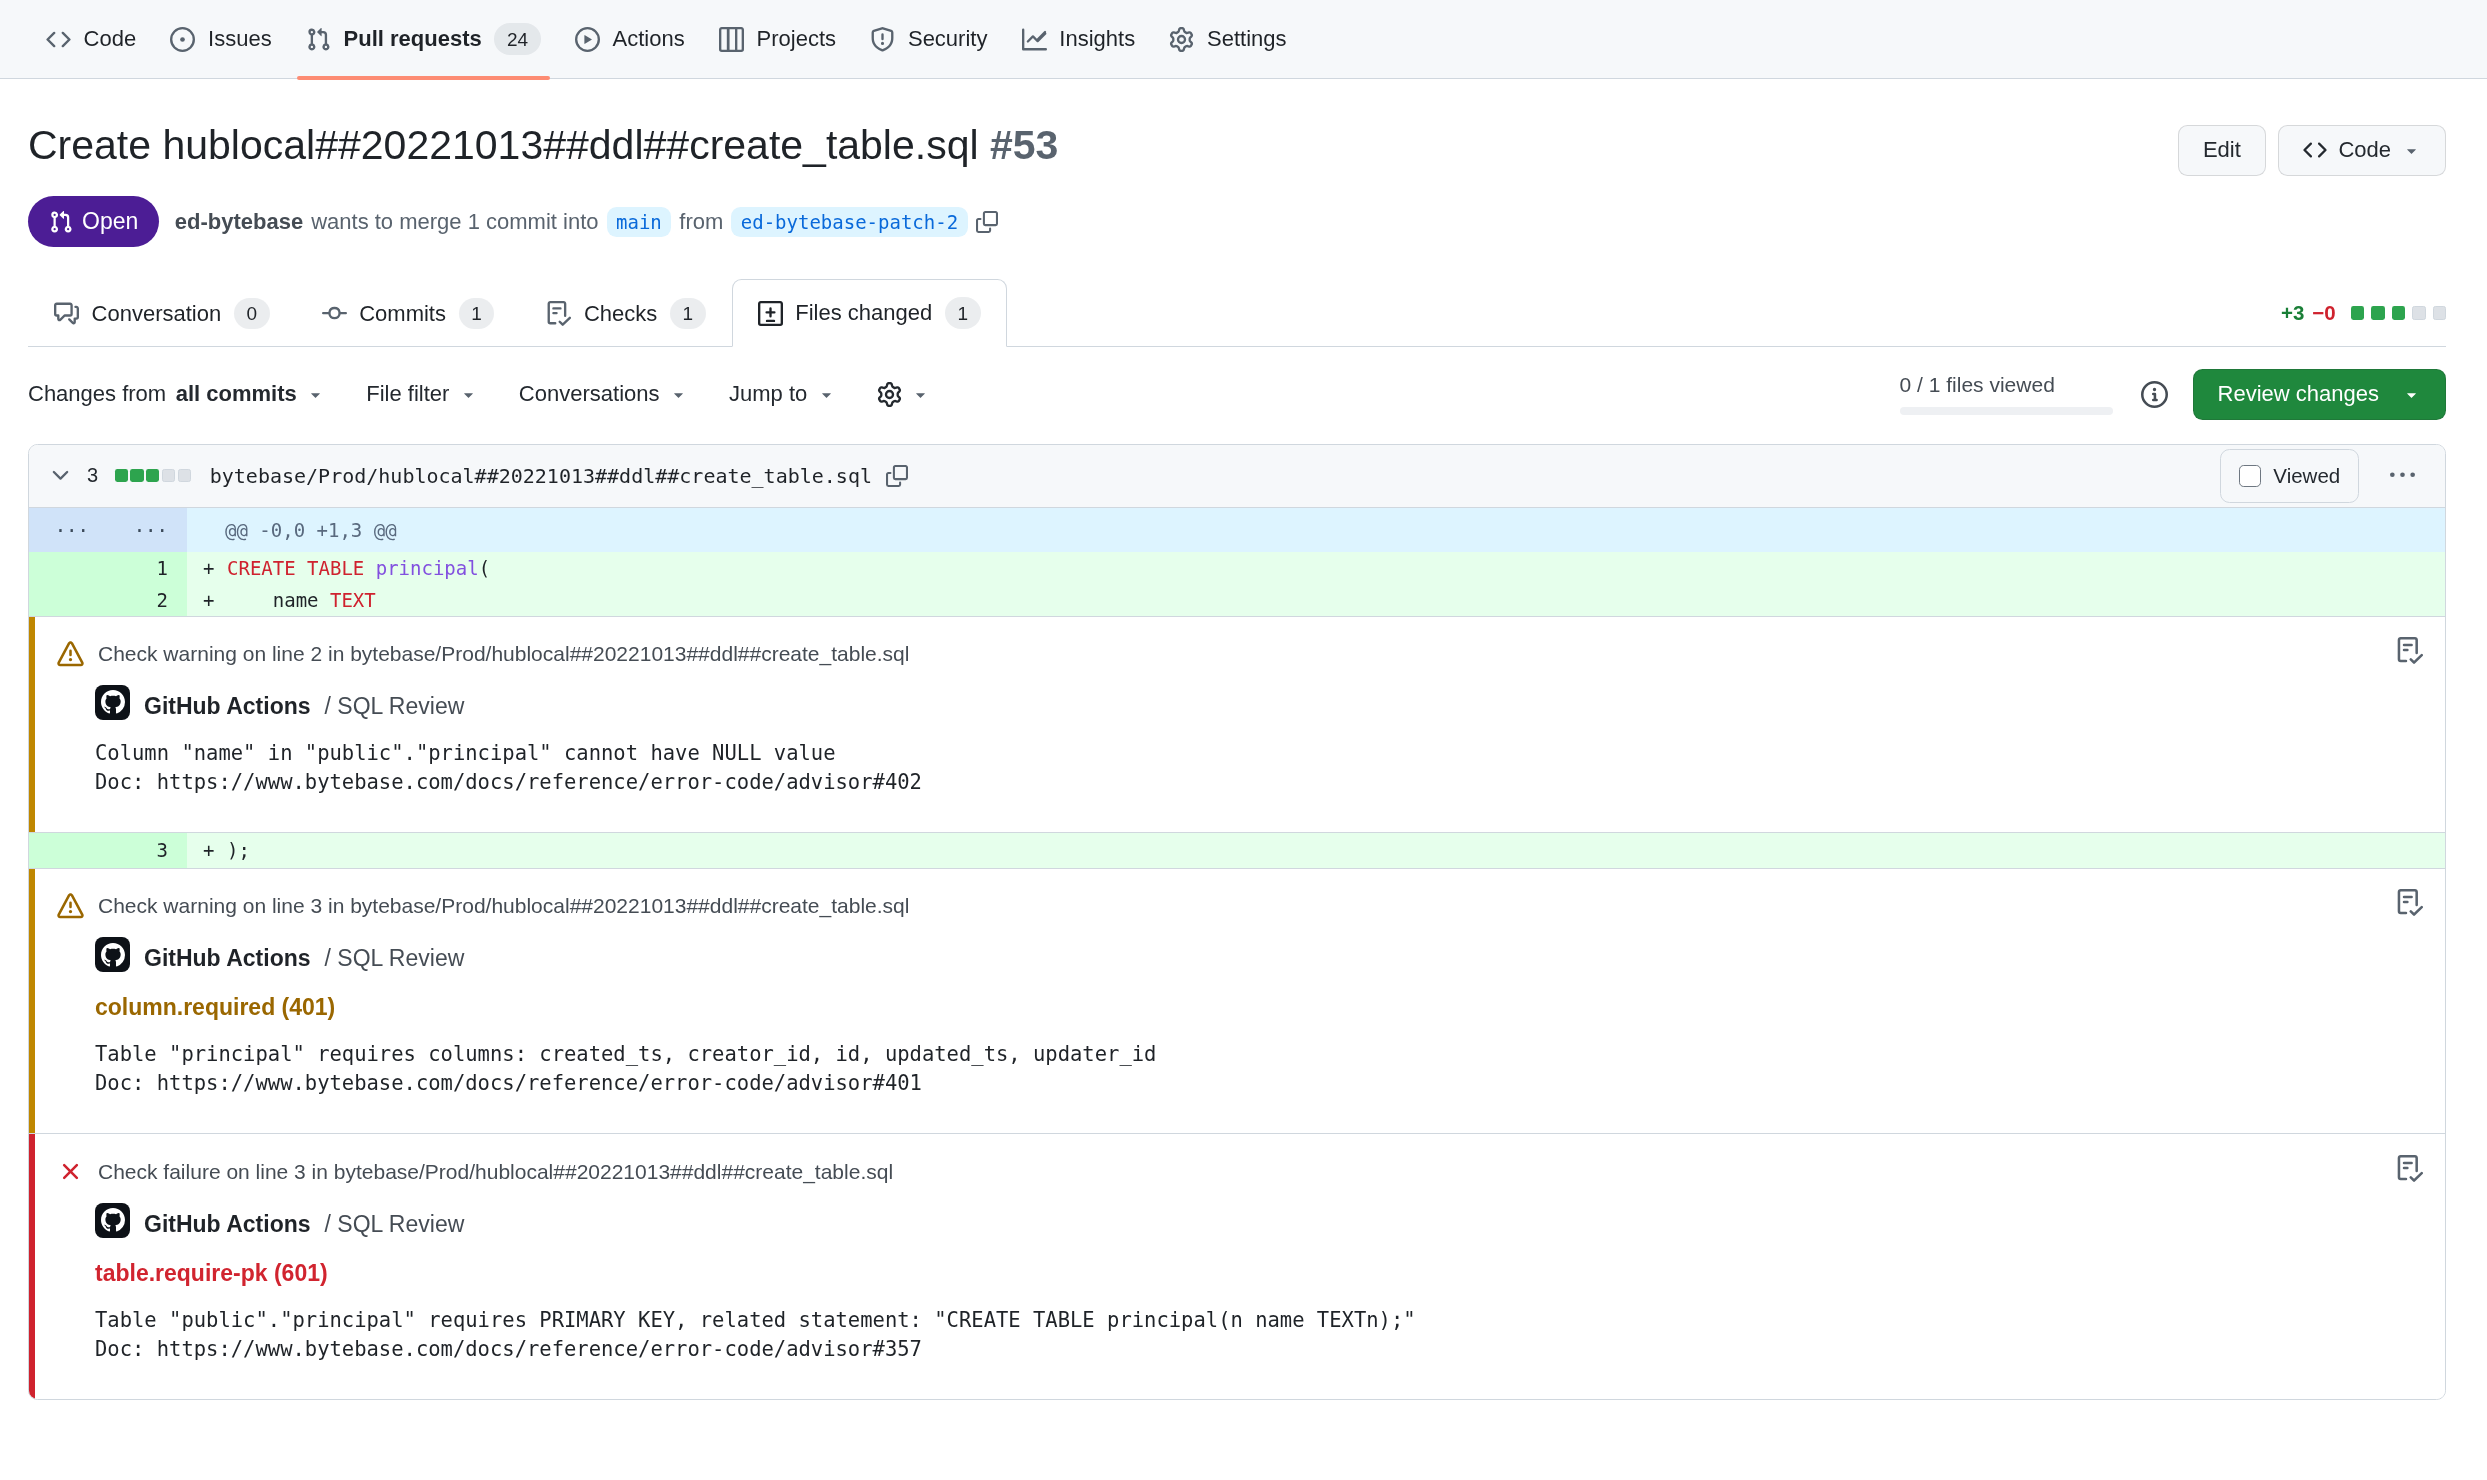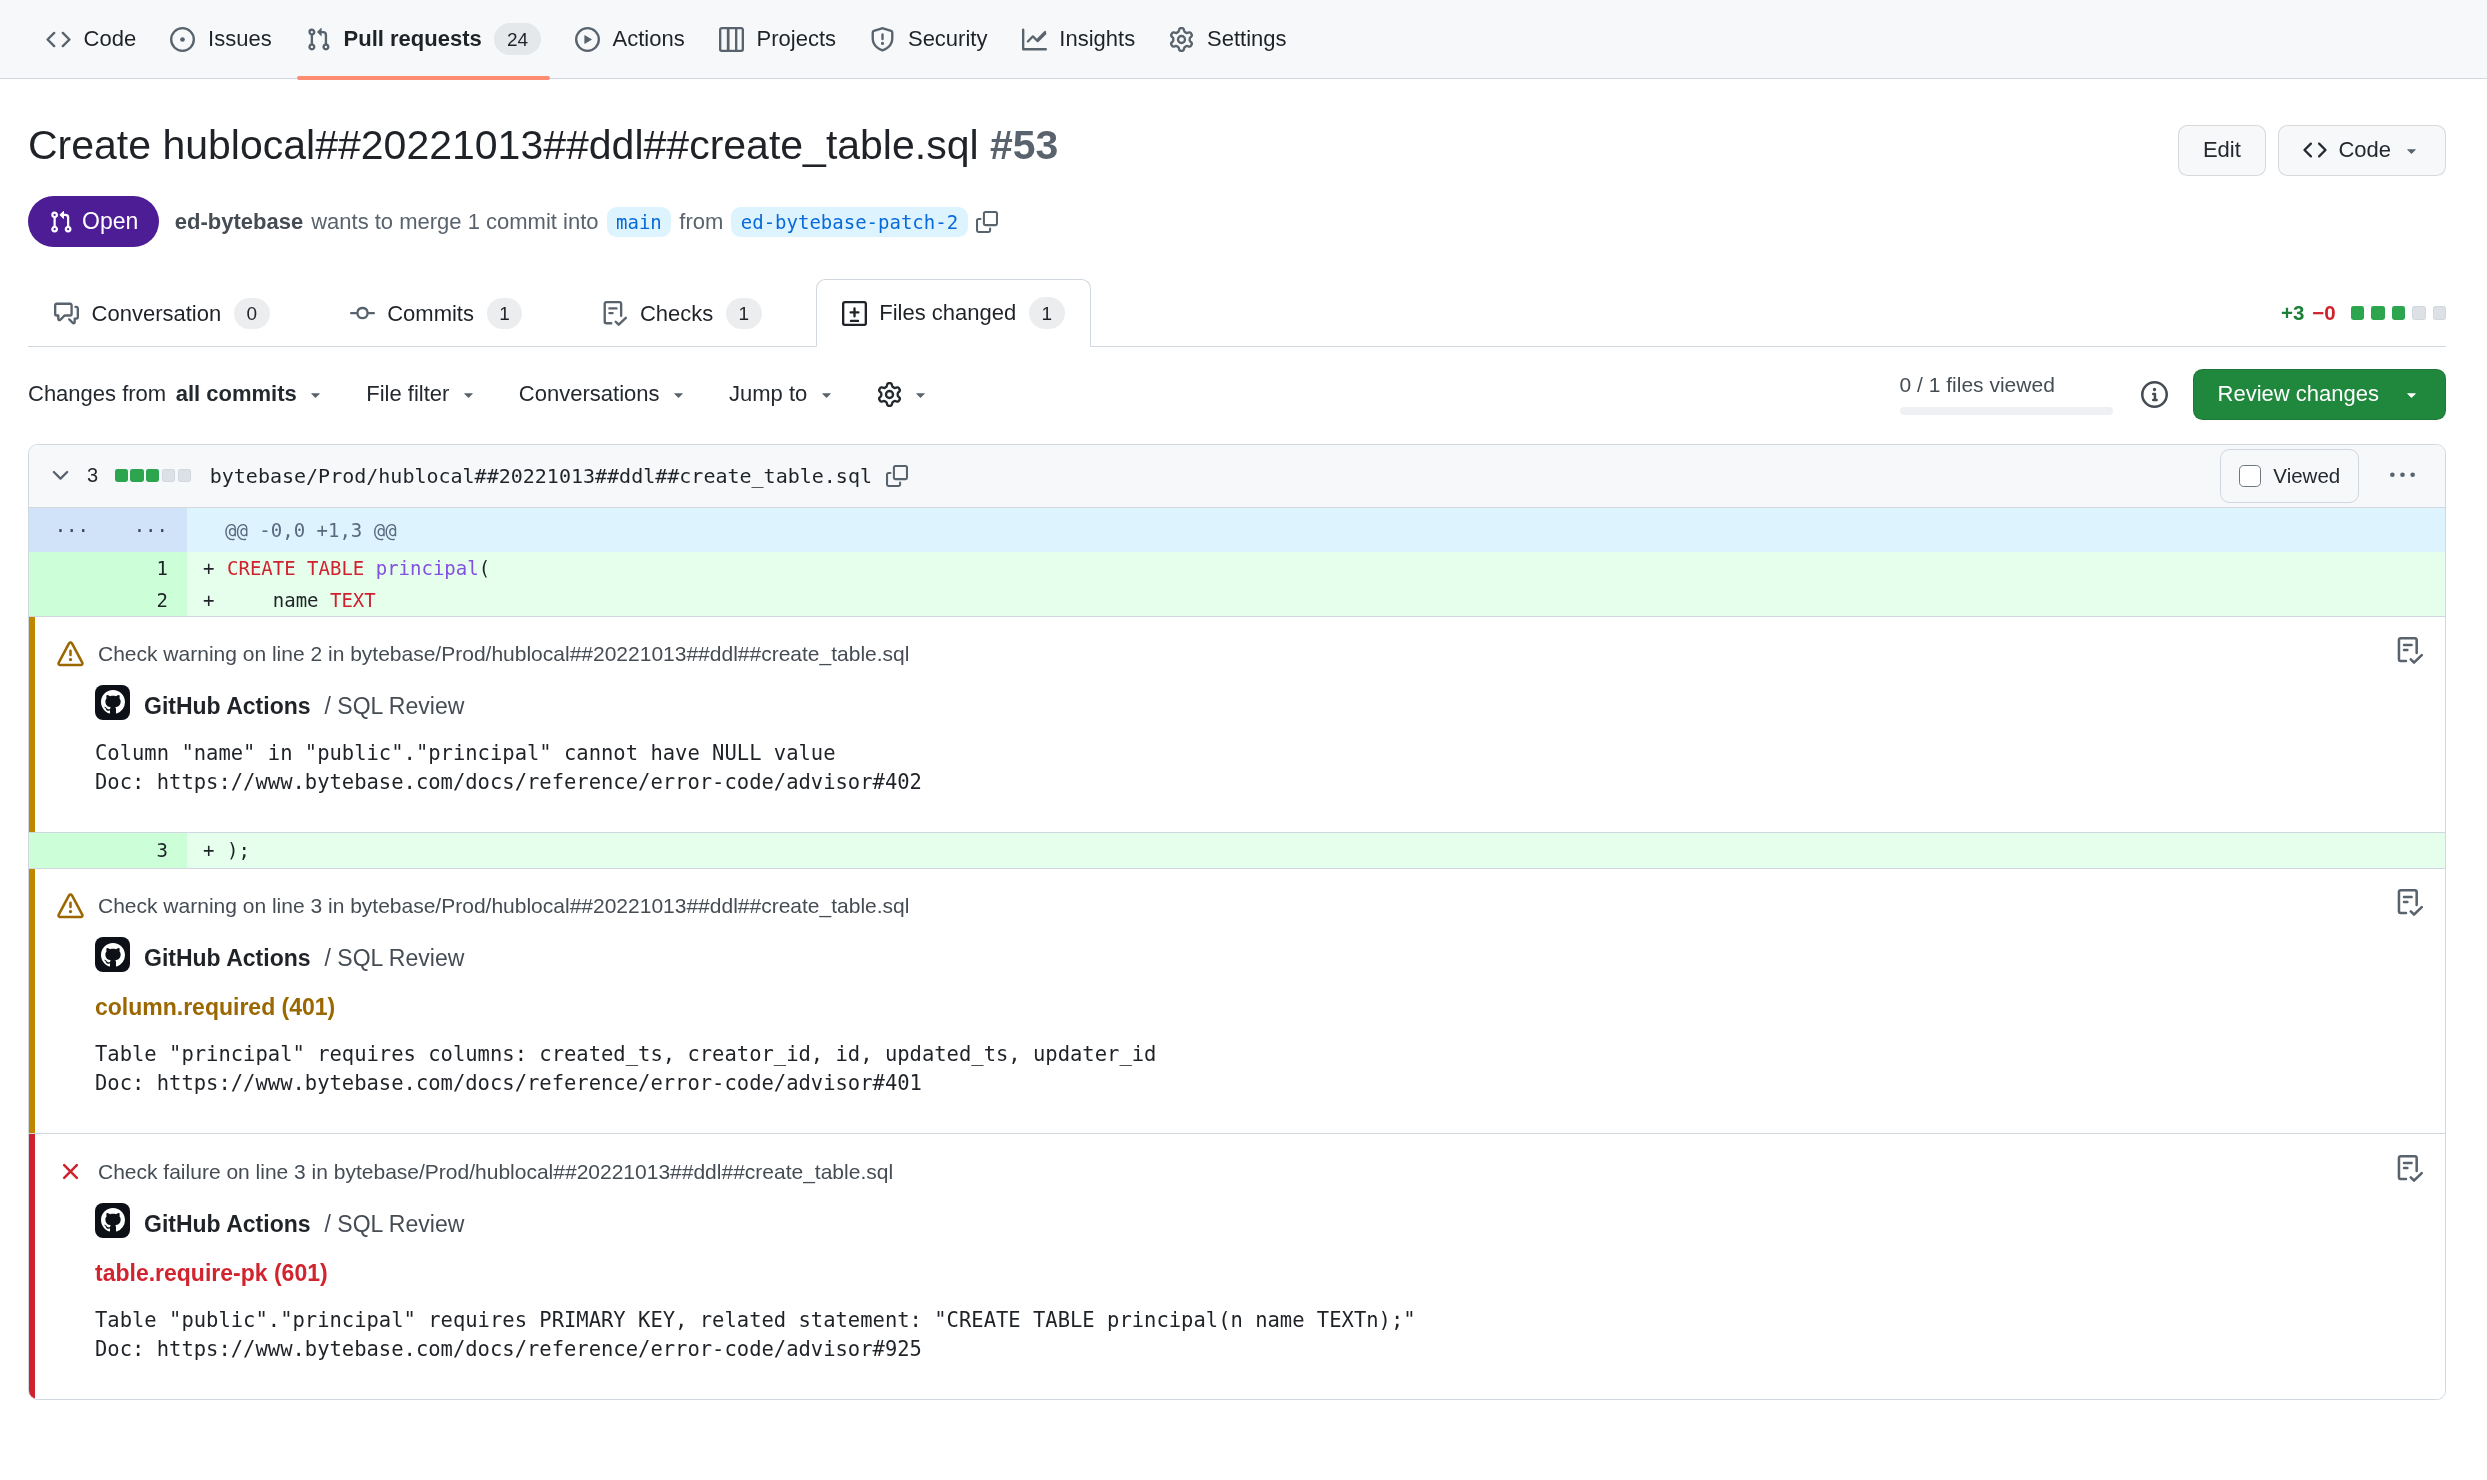--- a/index.html
+++ b/index.html
@@ -55,21 +55,21 @@
   .author { font-weight:700; color:#454c54; }
   .branch-label {
     font-family:"DejaVu Sans Mono", monospace; font-size:19px; color:#0969da;
     background:#ddf4ff; border-radius:9.5px; padding:4px 9.5px;
   }
   .copy-ico { color:#59636e; cursor:pointer; }
 
   
   .tabs-row {
     margin-top:32px; display:flex; align-items:flex-end;
-    border-bottom:1.6px solid #d0d7de; position:relative;gap:28px;
+    border-bottom:1.6px solid #d0d7de; position:relative;
   }
   .tab {
     display:flex; align-items:center; gap:12.6px; padding:0 25px; height:68px;
     font-size:22px; color:#1f2328; cursor:pointer; border:1.6px solid transparent;
     border-bottom:none; margin-bottom:-1.6px;
   }
   .tab .ico { color:#59636e; }
   .tab.active {
     background:#fff; border-color:#d0d7de; border-radius:9.5px 9.5px 0 0;
     border-bottom:1.6px solid #fff;
@@ -594,21 +594,21 @@
               <svg width="24" height="24" viewBox="0 0 30 30">
                 <use href="#i-github"></use>
               </svg>
             </span>
           <span class="app-name">GitHub Actions</span>
           <span class="app-context">/ SQL Review</span>
         </div>
         <div class="rule-name">table.require-pk (601)</div>
         <div class="msg">
           <div>Table "public"."principal" requires PRIMARY KEY, related statement: "CREATE TABLE principal(n name TEXTn);"</div>
-          <div>Doc: https://www.bytebase.com/docs/reference/error-code/advisor#925</div>
+          <div>Doc: https://www.bytebase.com/docs/reference/error-code/advisor#357</div>
         </div>
       </div>
       <span class="ann-action">
           <svg width="27" height="27" viewBox="0 0 34 34">
             <use href="#i-checklist"></use>
           </svg>
         </span>
     </div>
 
   </div>

